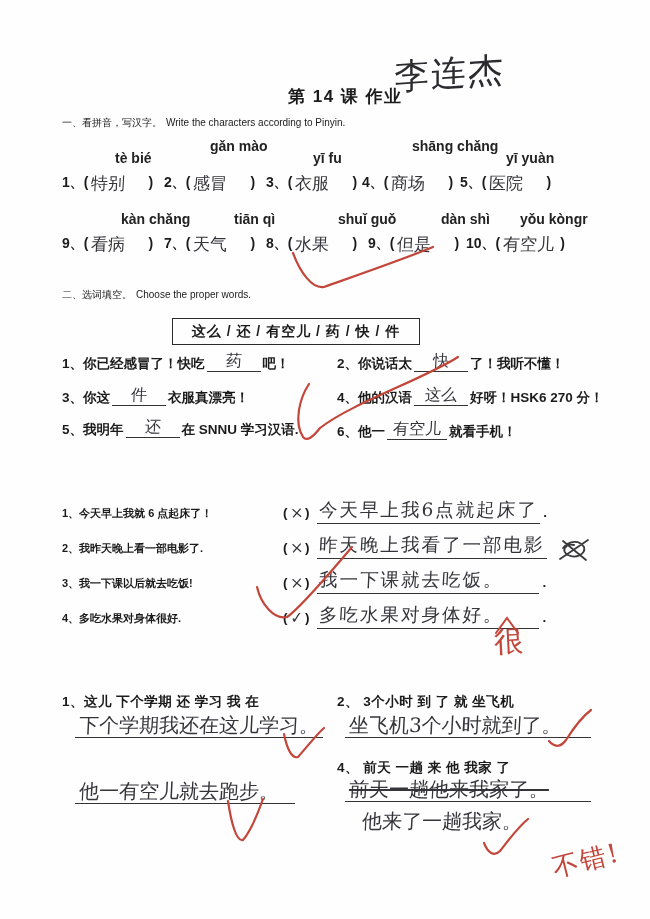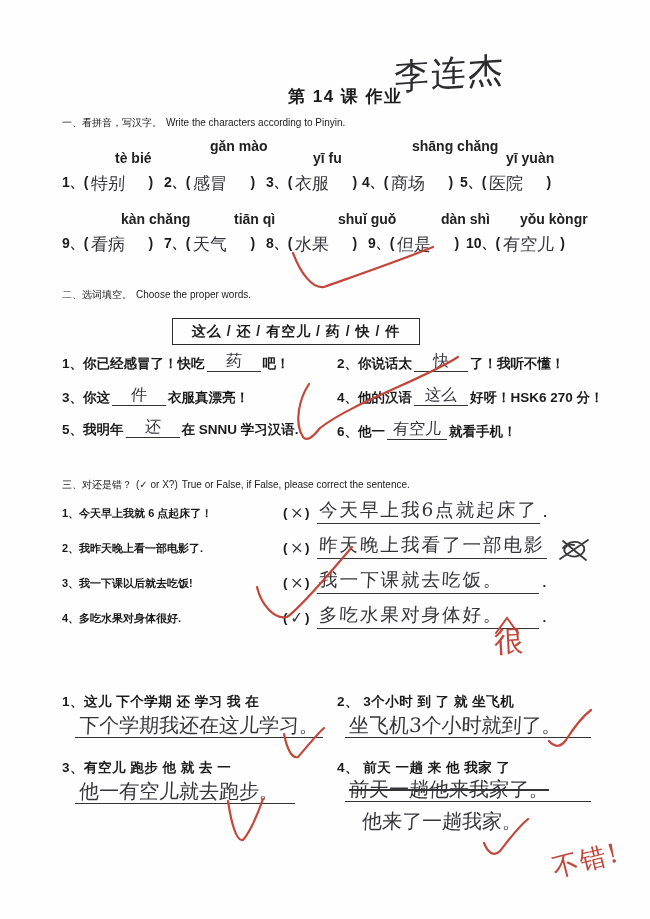--- a/index.html
+++ b/index.html
@@ -90,23 +90,20 @@
     <span>二、选词填空。</span><span>Choose the proper words.</span>
   </div>
 
   <div class="abs body-txt" style="left:62px;top:355px;"><span>1、你已经感冒了！快吃</span><span class="blank"><span class="hand bhand">药</span></span><span>吧！</span></div>
   <div class="abs body-txt" style="left:337px;top:355px;"><span>2、你说话太</span><span class="blank"><span class="hand bhand">快</span></span><span>了！我听不懂！</span></div>
   <div class="abs body-txt" style="left:62px;top:389px;"><span>3、你这</span><span class="blank"><span class="hand bhand">件</span></span><span>衣服真漂亮！</span></div>
   <div class="abs body-txt" style="left:337px;top:389px;"><span>4、他的汉语</span><span class="blank"><span class="hand bhand">这么</span></span><span>好呀！HSK6 270 分！</span></div>
   <div class="abs body-txt" style="left:62px;top:421px;"><span>5、我明年</span><span class="blank"><span class="hand bhand">还</span></span><span>在 SNNU 学习汉语.</span></div>
   <div class="abs body-txt" style="left:337px;top:423px;"><span>6、他一</span><span class="blank"><span class="hand bhand">有空儿</span></span><span>就看手机！</span></div>
 
-  <div class="abs heading" style="left:62px;top:478px;">
-    <span>三、对还是错？</span><span>(✓ or X?)</span><span>True or False, if False, please correct the sentence.</span>
-  </div>
 
   <div class="abs s3sent" style="left:62px;top:506px;">1、今天早上我就 6 点起床了！</div>
   <div class="abs markwrap" style="left:283px;top:503px;"><span>(</span><span class="hand mark">×</span><span>)</span><span class="corr"><span class="hand chand">今天早上我6点就起床了</span></span><span>.</span></div>
 
   <div class="abs s3sent" style="left:62px;top:541px;">2、我昨天晚上看一部电影了.</div>
   <div class="abs markwrap" style="left:283px;top:538px;"><span>(</span><span class="hand mark">×</span><span>)</span><span class="corr"><span class="hand chand">昨天晚上我看了一部电影</span></span><span></span></div>
 
   <div class="abs s3sent" style="left:62px;top:576px;">3、我一下课以后就去吃饭!</div>
   <div class="abs markwrap" style="left:283px;top:573px;"><span>(</span><span class="hand mark">×</span><span>)</span><span class="corr"><span class="hand chand">我一下课就去吃饭。</span></span><span>.</span></div>
 
@@ -114,21 +111,20 @@
   <div class="abs markwrap" style="left:283px;top:608px;"><span>(</span><span class="hand mark">✓</span><span>)</span><span class="corr"><span class="hand chand">多吃水果对身体好。</span></span><span>.</span></div>
 
   <div class="abs red-hand" style="left:494px;top:622px;font-size:29px;transform:rotate(-3deg);">很</div>
 
 
   <div class="abs s4words" style="left:62px;top:693px;">1、这儿 下个学期 还 学习 我 在</div>
   <div class="abs s4words" style="left:337px;top:693px;">2、 3个小时 到 了 就 坐飞机</div>
   <div class="abs" style="left:75px;top:714px;"><span class="ansline" style="min-width:226px;"><span class="hand ahand">下个学期我还在这儿学习。</span></span></div>
   <div class="abs" style="left:345px;top:714px;"><span class="ansline" style="min-width:238px;"><span class="hand ahand">坐飞机3个小时就到了。</span></span></div>
 
-  <div class="abs s4words" style="left:62px;top:759px;">3、有空儿 跑步 他 就 去 一</div>
   <div class="abs s4words" style="left:337px;top:759px;">4、 前天 一趟 来 他 我家 了</div>
   <div class="abs" style="left:75px;top:780px;"><span class="ansline" style="min-width:212px;"><span class="hand ahand">他一有空儿就去跑步。</span></span></div>
   <div class="abs struck" style="left:345px;top:778px;"><span class="ansline" style="min-width:238px;"><span class="hand ahand">前天一趟他来我家了。</span></span></div>
   <div class="abs" style="left:362px;top:810px;"><span class="hand ahand">他来了一趟我家。</span></div>
 
   <div class="abs red-hand" style="left:552px;top:843px;font-size:26px;transform:rotate(-14deg);letter-spacing:2px;">不错!</div>
 
   <svg class="overlay" width="650" height="919" viewBox="0 0 650 919">
     <g fill="none" stroke="#c2463a" stroke-width="2.2" stroke-linecap="round">
       <path d="M293,253 C300,272 312,289 324,287 C352,277 404,259 433,247"></path>

